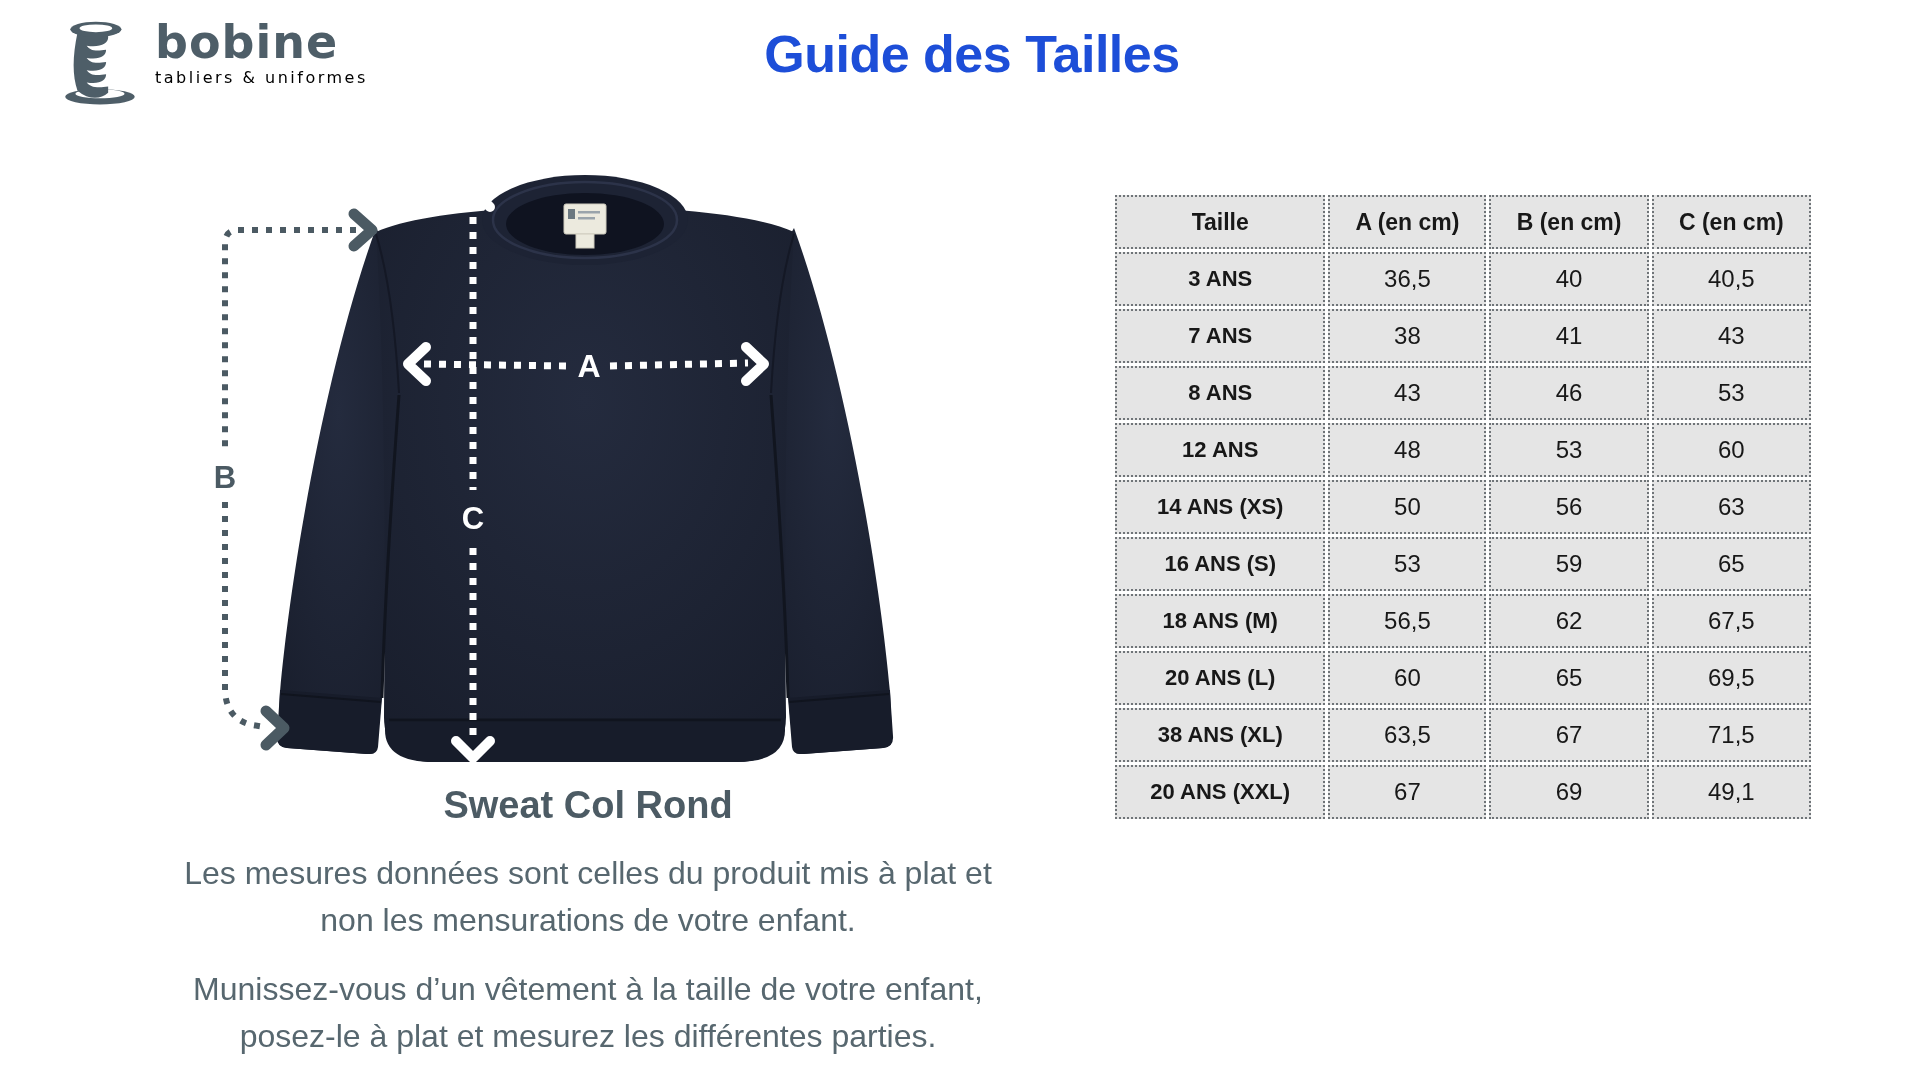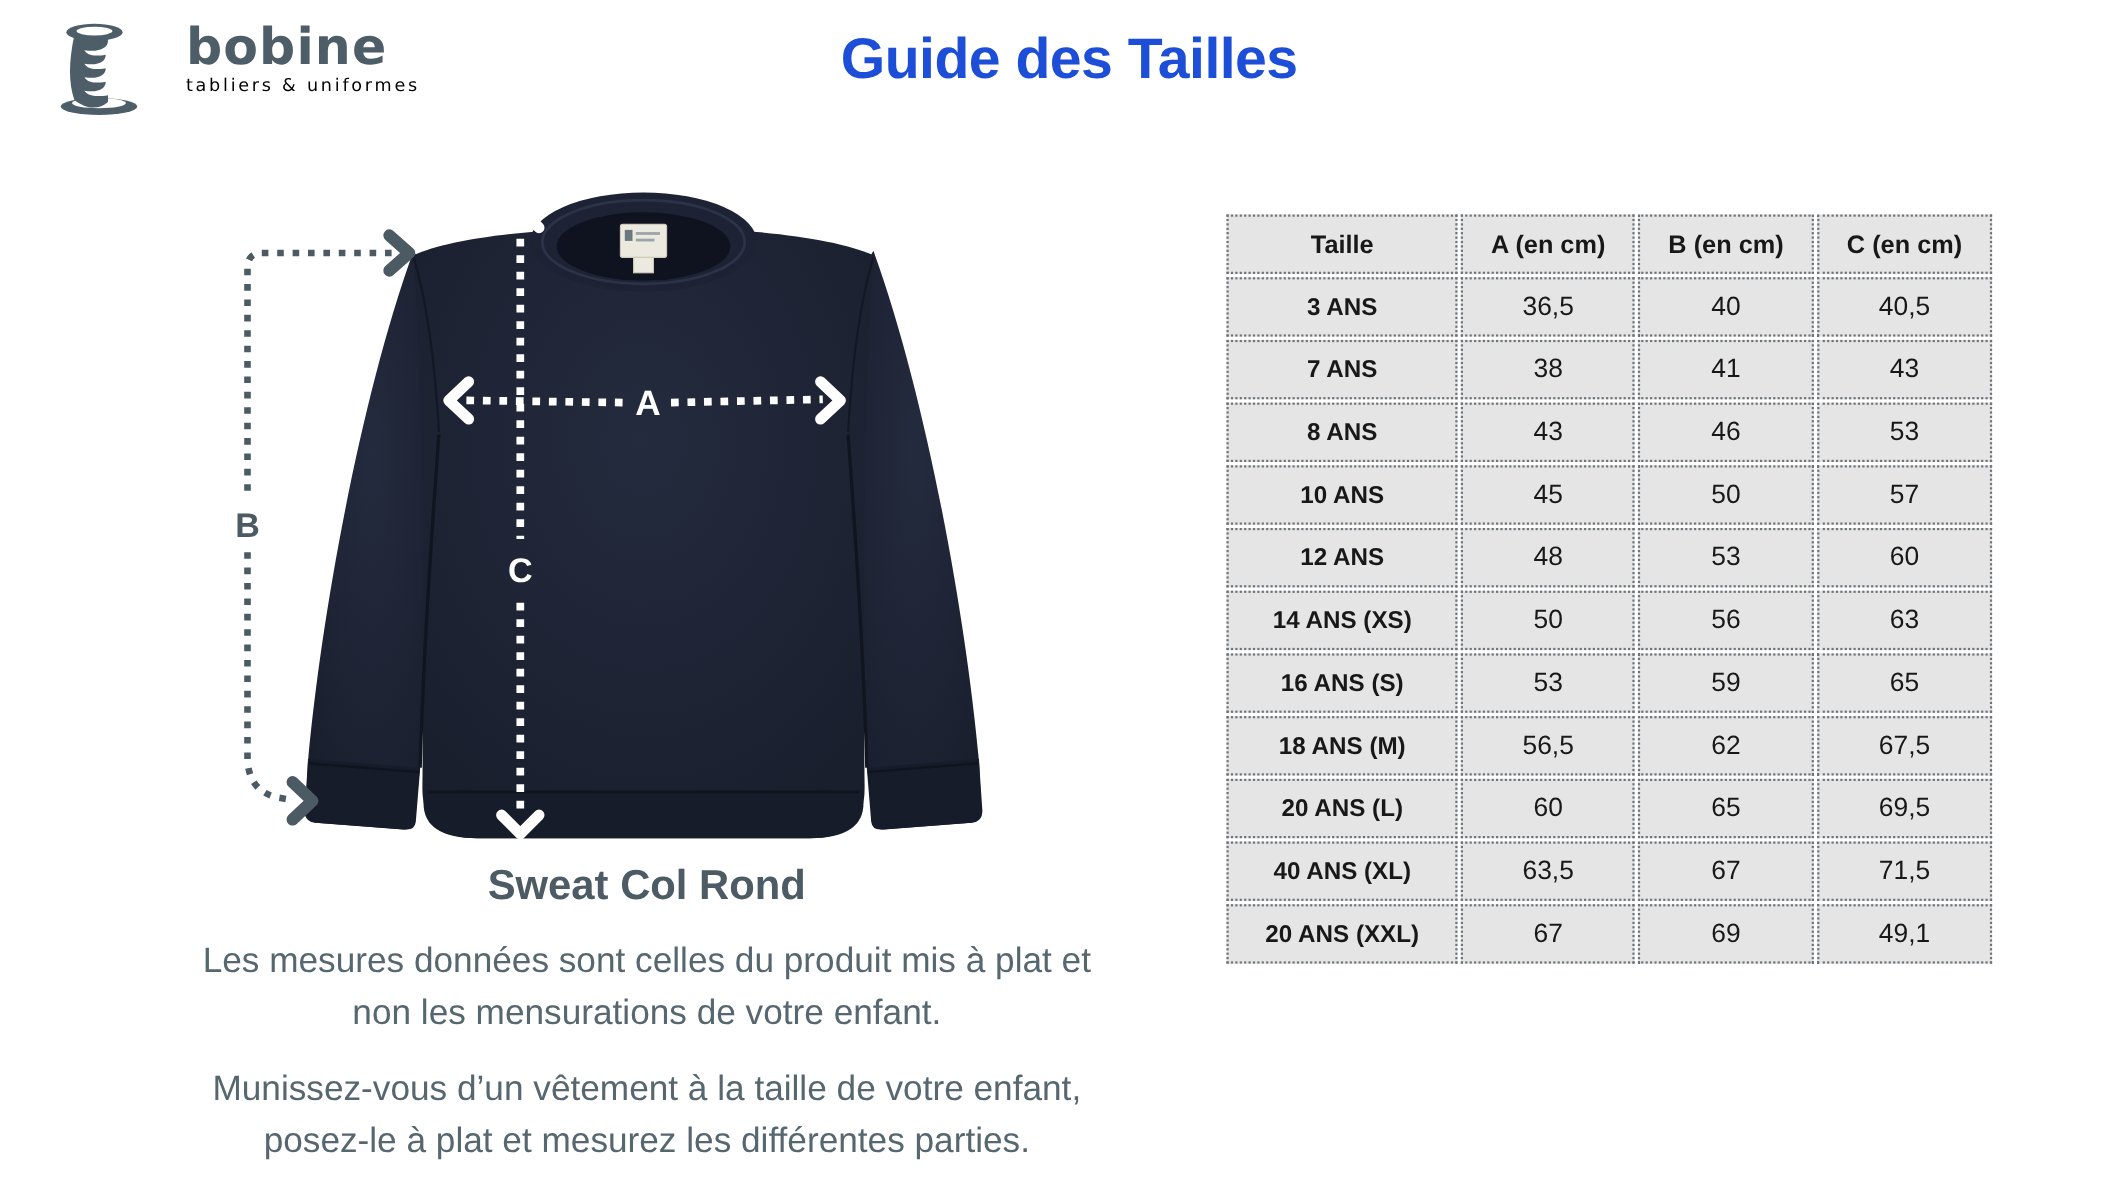--- a/index.html
+++ b/index.html
@@ -2,21 +2,21 @@
 <html><head>
 <meta charset="utf-8">
 <style>
   * { margin:0; padding:0; box-sizing:content-box; }
   html,body { background:#ffffff; }
   body {
     width:1920px; height:1080px; position:relative; overflow:hidden;
     font-family:"Liberation Sans", sans-serif;
   }
   
-  .logo { position:absolute; left:45px; top:16px; display:flex; align-items:flex-start;gap:24px; }
+  .logo { position:absolute; left:55px; top:16px; display:flex; align-items:flex-start; }
   .logo svg { display:block; }
   .logo-text { margin-left:8px; }
   .brand-name {
     font-size:46px; font-weight:700; color:#4e5e68; letter-spacing:1px;
     line-height:52px; font-family:"DejaVu Sans","Liberation Sans",sans-serif;
   }
   .brand-tagline {
     font-size:16px; color:#000000; letter-spacing:2.5px; margin-top:0px;
     font-family:"DejaVu Sans","Liberation Sans",sans-serif;
   }
@@ -185,26 +185,20 @@
           <td>41</td>
           <td>43</td>
         </tr>
         <tr>
           <td class="lbl">8 ANS</td>
           <td>43</td>
           <td>46</td>
           <td>53</td>
         </tr>
         <tr>
-          <td class="lbl">10 ANS</td>
-          <td>45</td>
-          <td>50</td>
-          <td>57</td>
-        </tr>
-        <tr>
           <td class="lbl">12 ANS</td>
           <td>48</td>
           <td>53</td>
           <td>60</td>
         </tr>
         <tr>
           <td class="lbl">14 ANS (XS)</td>
           <td>50</td>
           <td>56</td>
           <td>63</td>
@@ -221,21 +215,21 @@
           <td>62</td>
           <td>67,5</td>
         </tr>
         <tr>
           <td class="lbl">20 ANS (L)</td>
           <td>60</td>
           <td>65</td>
           <td>69,5</td>
         </tr>
         <tr>
-          <td class="lbl">40 ANS (XL)</td>
+          <td class="lbl">38 ANS (XL)</td>
           <td>63,5</td>
           <td>67</td>
           <td>71,5</td>
         </tr>
         <tr>
           <td class="lbl">20 ANS (XXL)</td>
           <td>67</td>
           <td>69</td>
           <td>49,1</td>
         </tr>

